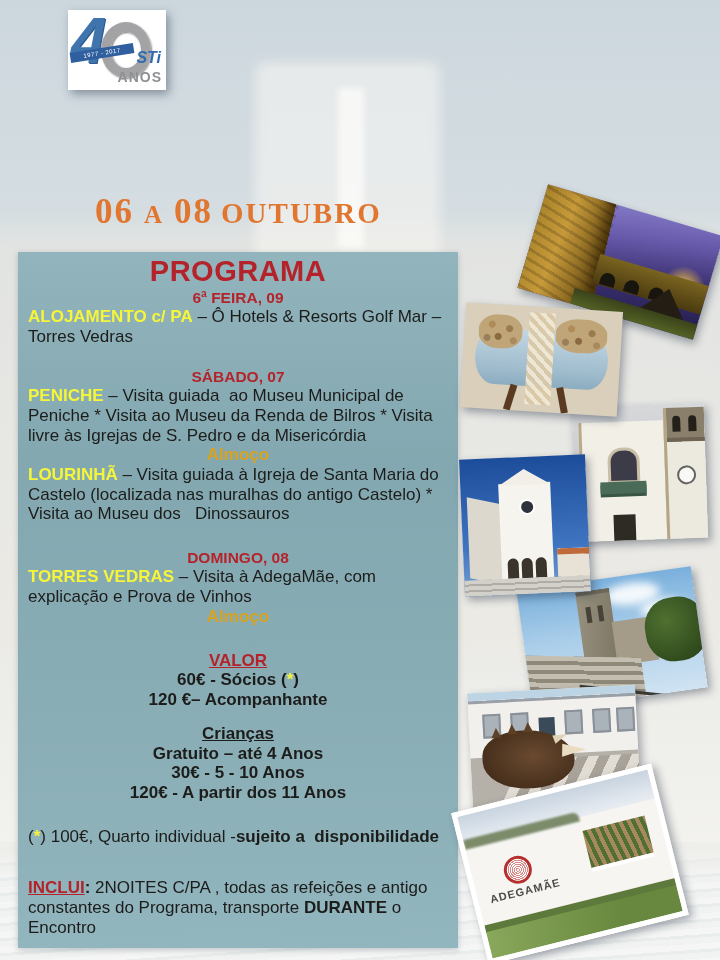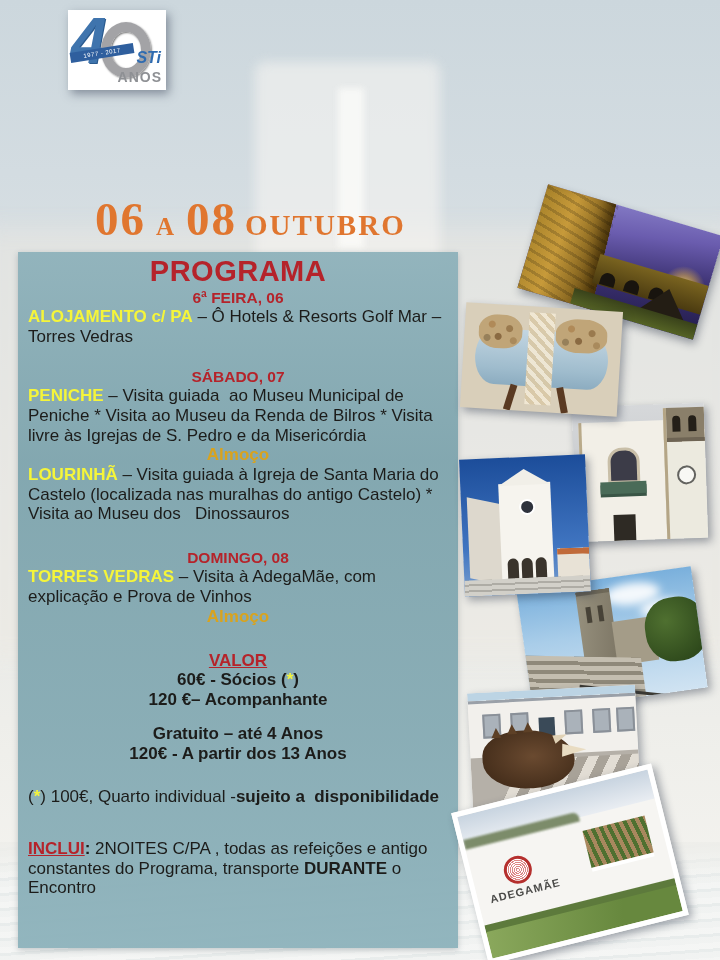--- a/index.html
+++ b/index.html
@@ -32,21 +32,21 @@
   .logo .ribbon{position:absolute;left:2px;top:38px;width:64px;height:10px;background:#2f5f9e;
     transform:rotate(-9deg);color:#fff;font-size:6px;line-height:10px;text-align:center;letter-spacing:.5px;}
   .logo .sti{position:absolute;right:5px;bottom:23px;color:#2f6bb0;font-weight:bold;font-style:italic;font-size:16px;}
   .logo .anos{position:absolute;right:4px;bottom:5px;color:#8e9094;font-weight:bold;font-size:14px;letter-spacing:1px;}
 
   
   .title{position:absolute;left:0;top:92px;width:720px;text-align:center;z-index:3;
     color:#2baae1;font-weight:bold;font-size:37px;line-height:1.3;}
   .date{position:absolute;left:95px;top:192px;z-index:3;color:#e0762f;
     font-family:"Liberation Serif",serif;font-weight:bold;letter-spacing:2px;}
-  .date .big{font-size:47px;}
+  .date .big{font-size:35px;}
   .date .small{font-size:25px;margin:0 10px;}
   .date .med{font-size:29px;margin-left:8px;}
 
   
   .box{position:absolute;left:18px;top:252px;width:440px;height:696px;z-index:2;overflow:hidden;
     background:linear-gradient(180deg,rgba(143,178,187,.96),rgba(127,165,174,.96) 30%,rgba(134,171,180,.96) 70%,rgba(142,179,188,.96));
     box-shadow:0 2px 6px rgba(40,60,70,.25);padding:4px 10px;box-sizing:border-box;
     color:#1c1c1a;font-size:17px;line-height:1.16;}
   .box p{margin:0;white-space:pre-wrap;}
   .red{color:#b5232a;font-weight:bold;}
@@ -197,42 +197,44 @@
     <span class="ribbon">1977 - 2017</span>
     <span class="sti">STi</span>
     <span class="anos">ANOS</span>
   </div>
 
   <div class="date"><span class="big">06</span><span class="small">A</span><span class="big">08</span><span class="med">OUTUBRO</span></div>
 
   <div class="box">
     <p class="red c prog-title">PROGRAMA</p>
 
-    <p class="red c dayt">6ª FEIRA, 06</p>
+    <p class="red c dayt">6ª FEIRA, 09</p>
     <p><span class="yl">ALOJAMENTO c/ PA</span><span> – Ô Hotels &amp; Resorts Golf Mar – Torres Vedras</span></p>
 
     <div class="sp20"></div>
     <p class="red c dayt">SÁBADO, 07</p>
     <p><span class="yl">PENICHE</span><span> – Visita guiada  ao Museu Municipal de Peniche * Visita ao Museu da Renda de Bilros * Visita livre às Igrejas de S. Pedro e da Misericórdia</span></p>
     <p class="gold c">Almoço</p>
     <p><span class="yl">LOURINHÃ</span><span> – Visita guiada à Igreja de Santa Maria do Castelo (localizada nas muralhas do antigo Castelo) * Visita ao Museu dos   Dinossauros</span></p>
 
     <div class="sp24"></div>
     <p class="red c dayt">DOMINGO, 08</p>
     <p><span class="yl">TORRES VEDRAS</span><span> – Visita à AdegaMãe, com explicação e Prova de Vinhos</span></p>
     <p class="gold c">Almoço</p>
 
     <div class="sp24"></div>
     <p class="red c b u">VALOR</p>
     <p class="c b"><span>60€ - Sócios (</span><span class="yl">*</span><span>)</span></p>
     <p class="c b">120 €– Acompanhante</p>
 
     <div class="sp14"></div>
+    <p class="c b u">Crianças</p>
     <p class="c b">Gratuito – até 4 Anos</p>
-    <p class="c b">120€ - A partir dos 13 Anos</p>
+    <p class="c b">30€ - 5 - 10 Anos</p>
+    <p class="c b">120€ - A partir dos 11 Anos</p>
 
     <div class="sp24"></div>
     <p><span>(</span><span class="yl">*</span><span>) 100€, Quarto individual -</span><span class="b">sujeito a  disponibilidade</span></p>
 
     <div class="sp24"></div>
     <div class="sp8"></div>
     <p><span class="red u">INCLUI</span><span class="b">:</span><span> 2NOITES C/PA , todas as refeições e antigo constantes do Programa, transporte </span><span class="b">DURANTE</span><span> o Encontro</span></p>
 
   </div>
 

